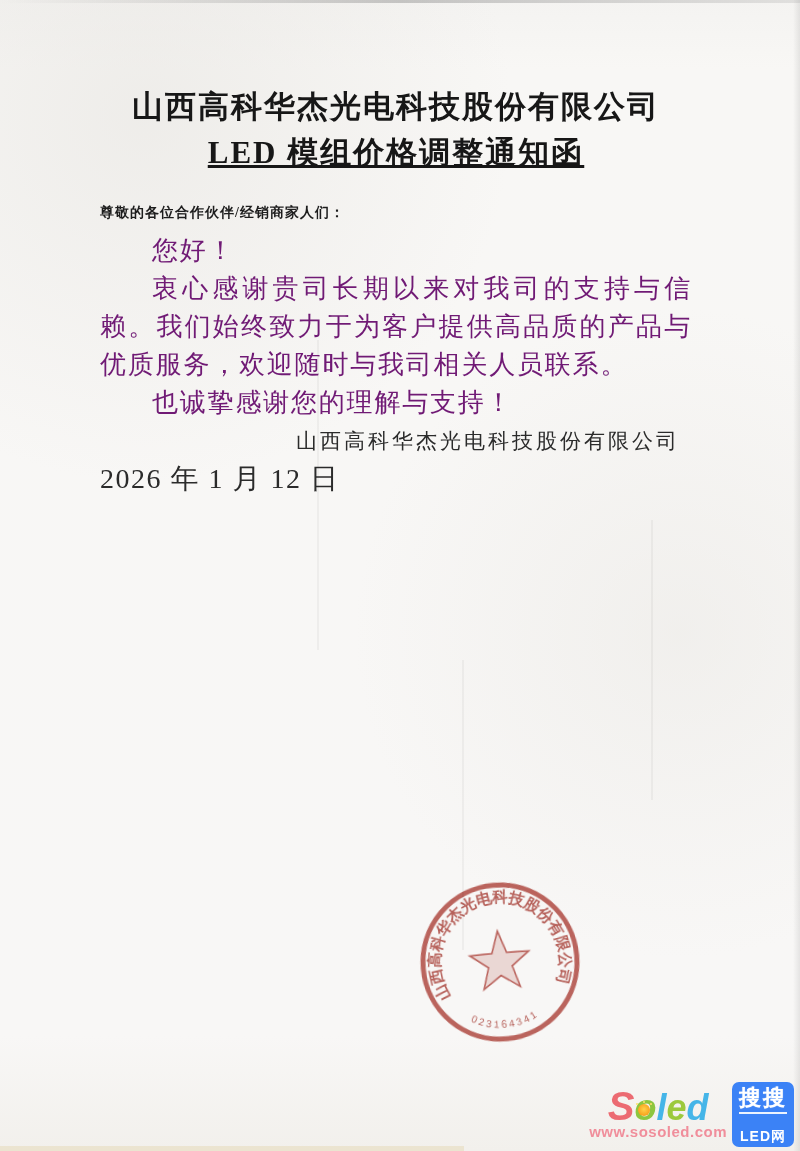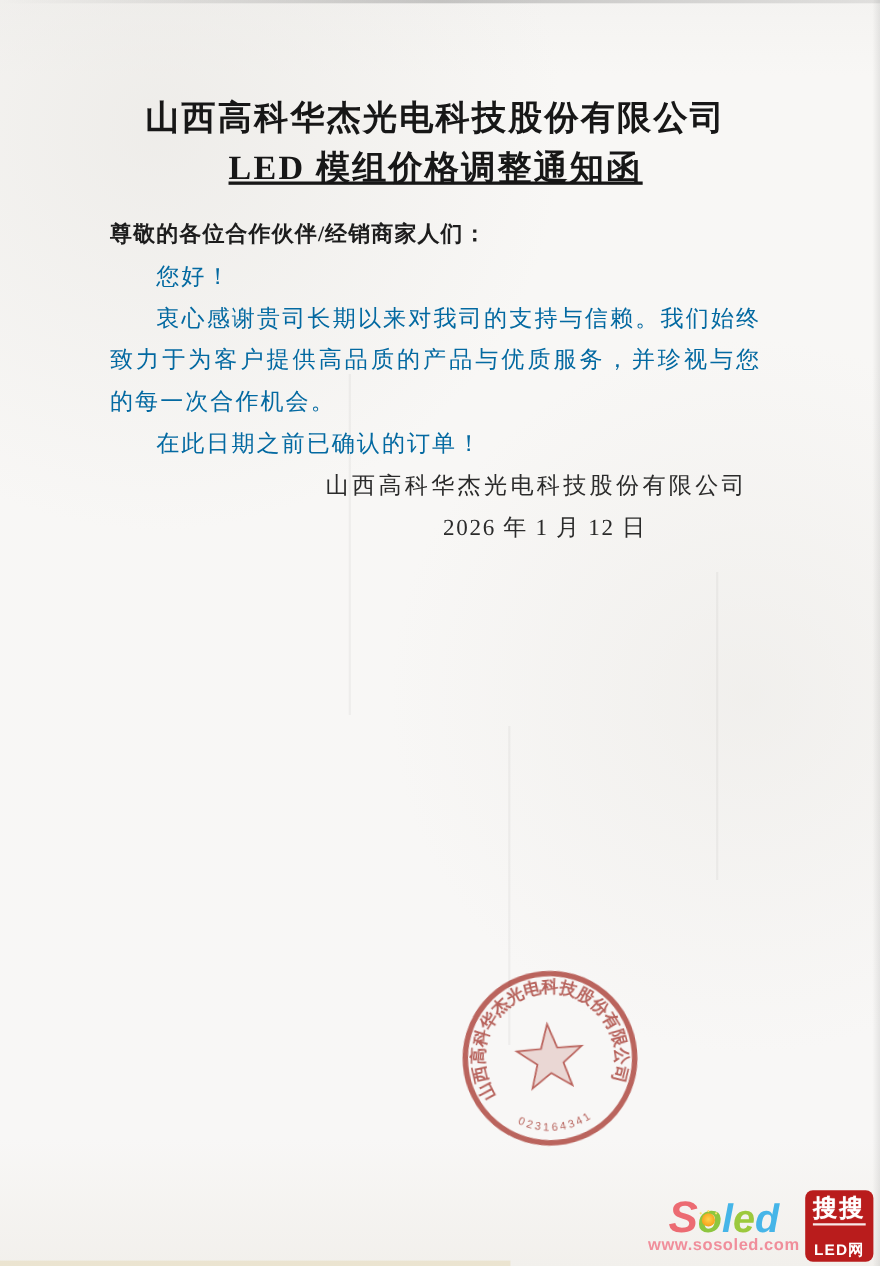--- a/index.html
+++ b/index.html
@@ -41,48 +41,48 @@
     margin: 0 0 4px 0;
     text-align: center;
     font-size: 31px;
     font-weight: 700;
     letter-spacing: 2px;
     line-height: 42px;
     color: #171717;
   }
   .title-sub { margin-bottom: 20px; text-decoration: underline; }
   .salutation {
-    font-size: 20px;
+    font-size: 14px;
     font-weight: 700;
     line-height: 38px;
     color: #1d1d1d;
     letter-spacing: 1px;
   }
   .para {
     margin: 0;
-    font-size: 21px;
+    font-size: 26px;
     line-height: 38px;
     letter-spacing: 1.8px;
     text-align: justify;
     text-indent: 2em;
-    color: #0369a1;
+    color: #701a75;
   }
   .signature {
     font-size: 21px;
     line-height: 38px;
     letter-spacing: 3px;
     text-align: right;
     padding-right: 12px;
     color: #2b2b2b;
   }
   .date-line {
-    font-size: 21px;
+    font-size: 28px;
     line-height: 38px;
     letter-spacing: 1.5px;
-    text-align: right;
+    text-align: left;
     padding-right: 104px;
     color: #2b2b2b;
   }
   .seal {
     position: absolute;
     left: 414px; top: 878px;
     mix-blend-mode: multiply;
     opacity: .82;
     filter: blur(.3px);
     transform: rotate(-5deg);
@@ -118,21 +118,21 @@
   .brand .ltr-e { color: #9cc93d; }
   .brand .ltr-d { color: #45b5e8; }
   .brand-url {
     color: #f08e9b;
     font-size: 15px;
     font-weight: 700;
     letter-spacing: .5px;
     margin-top: -2px;
   }
   .badge {
-    background: #b91c1c;
+    background: #3b82f6;
     border-radius: 7px;
     color: #ffffff;
     text-align: center;
     padding: 5px 7px 4px 7px;
     line-height: 1;
   }
   .badge-top {
     font-size: 22px;
     font-weight: 800;
     letter-spacing: 2px;
@@ -157,22 +157,22 @@
 <div class="fold-line fold-b"></div>
 <div class="fold-line fold-c"></div>
 
 <div class="letter">
   <h1 class="title">山西高科华杰光电科技股份有限公司</h1>
   <h2 class="title title-sub">LED 模组价格调整通知函</h2>
 
   <div class="salutation">尊敬的各位合作伙伴/经销商家人们：</div>
 
   <p class="para">您好！</p>
-  <p class="para">衷心感谢贵司长期以来对我司的支持与信赖。我们始终致力于为客户提供高品质的产品与优质服务，并珍视与您的每一次合作机会。</p>
-  <p class="para">在此日期之前已确认的订单！</p>
+  <p class="para">衷心感谢贵司长期以来对我司的支持与信赖。我们始终致力于为客户提供高品质的产品与优质服务，欢迎随时与我司相关人员联系。</p>
+  <p class="para">也诚挚感谢您的理解与支持！</p>
 
   <div class="signature">山西高科华杰光电科技股份有限公司</div>
   <div class="date-line">2026 年 1 月 12 日</div>
 </div>
 
 <svg class="seal" width="172" height="168" viewBox="0 0 172 168">
   <circle cx="86" cy="84" r="77" fill="none" stroke="#b2453d" stroke-width="5"></circle>
   <path id="sealArcTop" d="M 34 114 A 60 60 0 1 1 138 114" fill="none"></path>
   <path id="sealArcBottom" d="M 44 135 A 66 66 0 0 0 128 135" fill="none"></path>
   <text font-size="15.5" font-weight="700" fill="#ad423a" font-family="Liberation Serif, serif">

